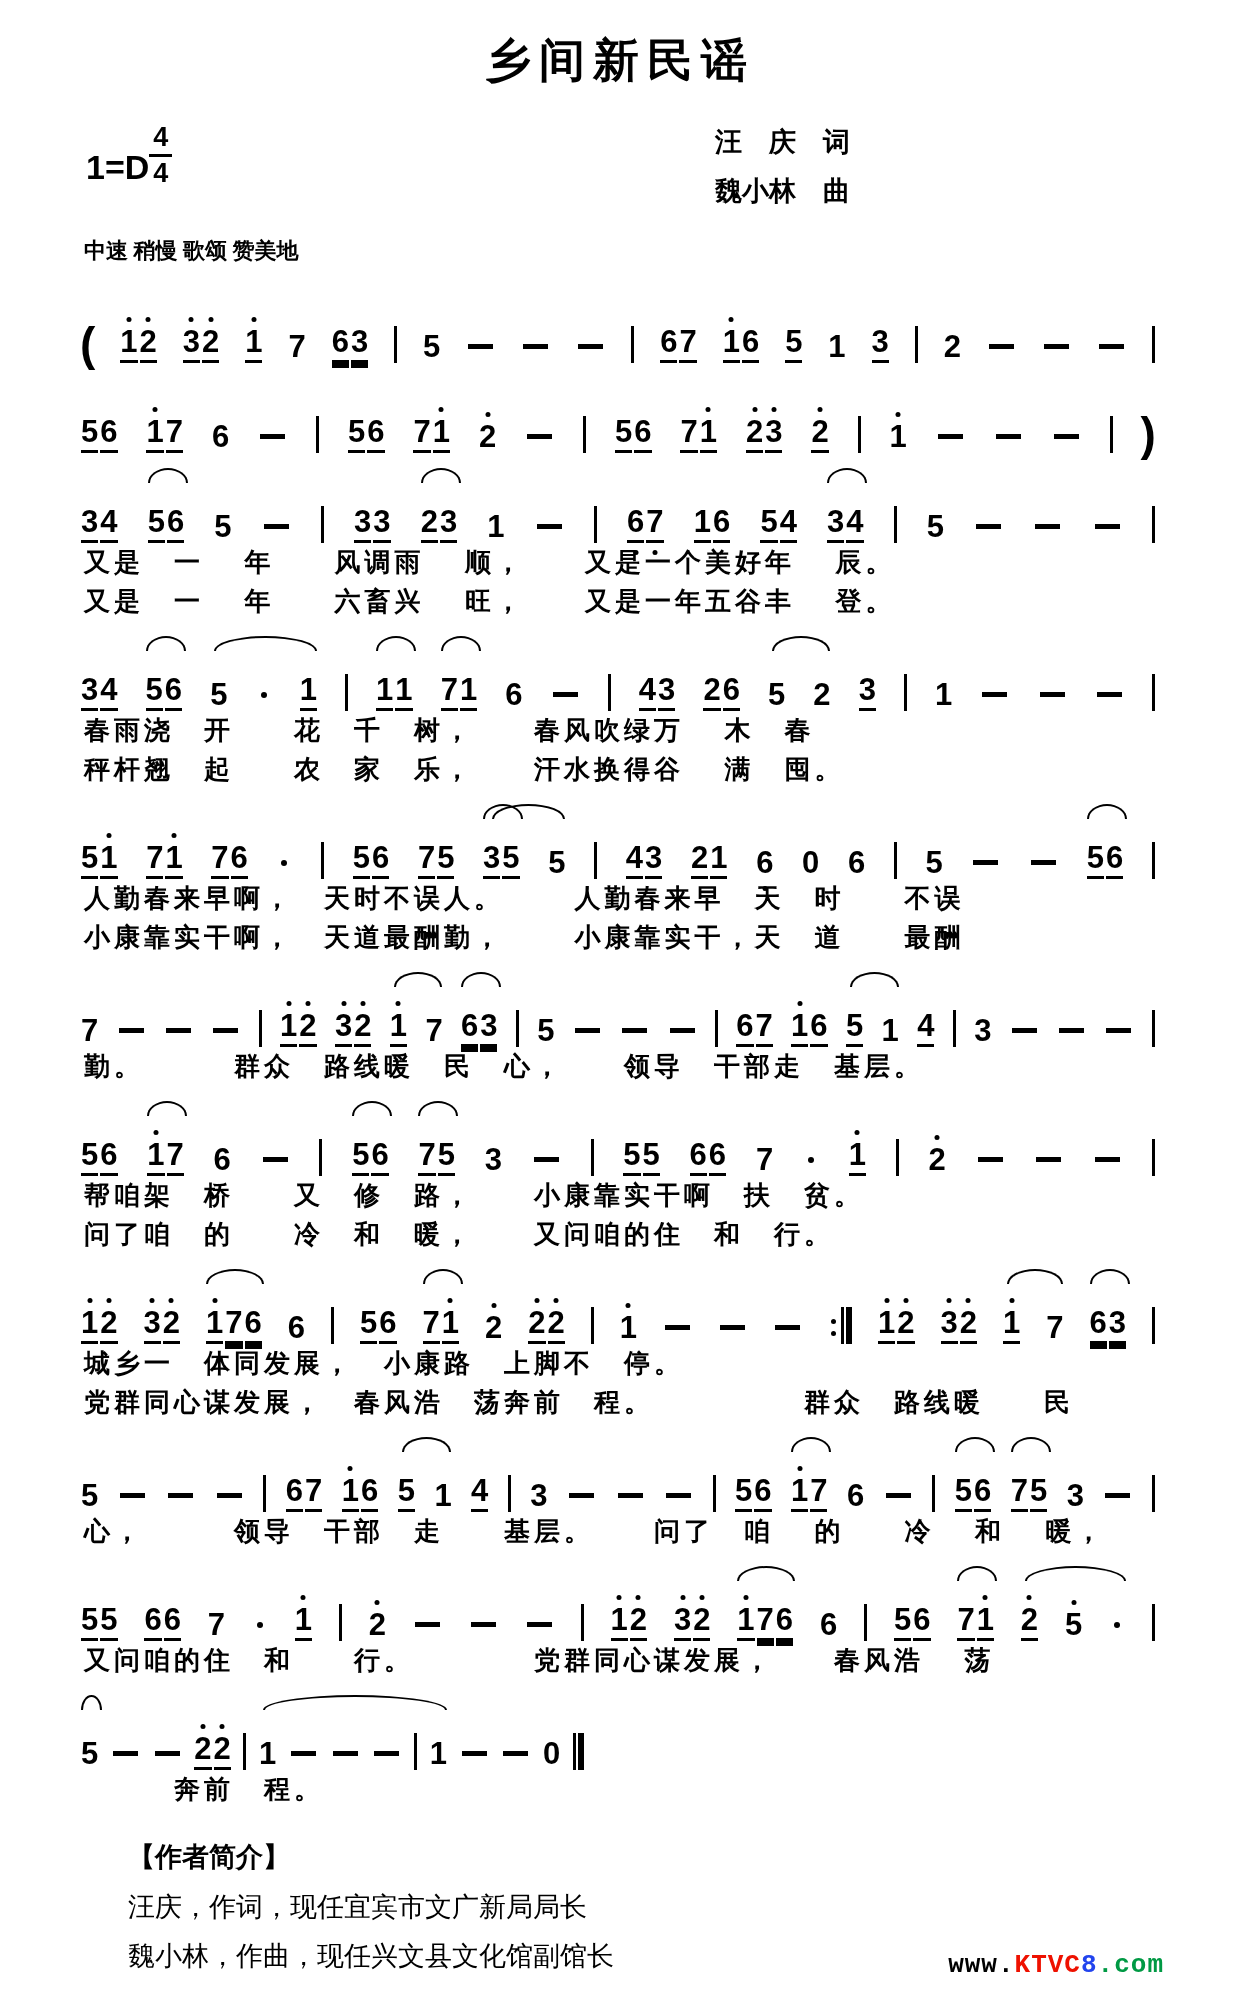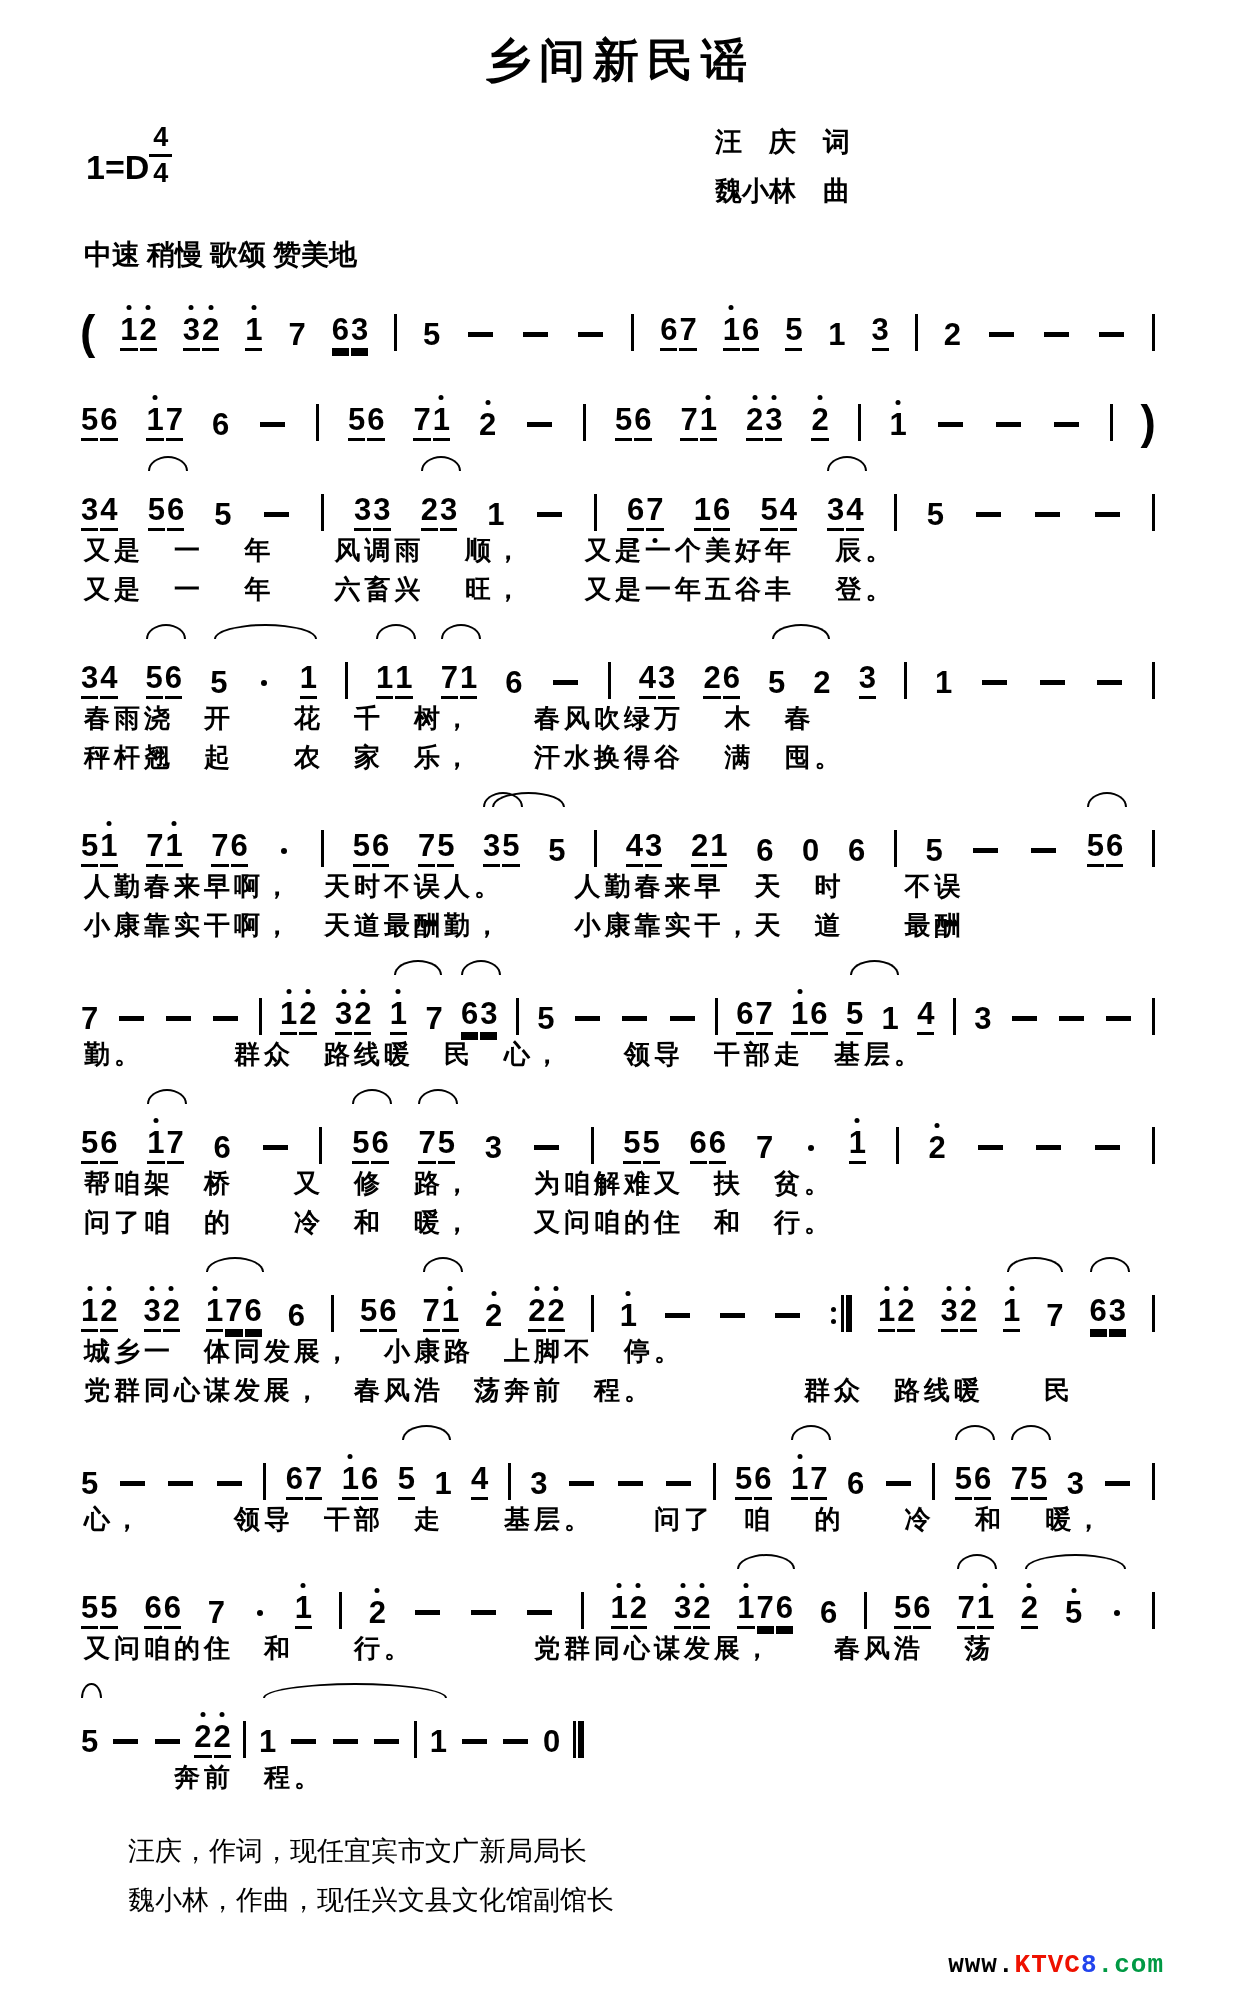--- a/index.html
+++ b/index.html
@@ -8,21 +8,21 @@
   .title{padding-top:30px;text-align:center;font-size:46px;font-weight:900;letter-spacing:8px;
          font-family:"Liberation Serif",serif;}
   .meta{position:relative;height:118px;margin:26px 84px 0 84px;}
   .keysig{position:absolute;left:2px;top:6px;display:flex;align-items:flex-end;gap:0;
           font-size:34px;font-weight:bold;}
   .frac{display:inline-flex;flex-direction:column;align-items:center;line-height:1;font-size:27px;font-weight:bold;}
   .frac .ft{border-bottom:3px solid #000;padding:0 4px 3px;}
   .frac .fb{padding-top:3px;}
   .authors{position:absolute;right:306px;top:0;text-align:left;font-size:27px;font-weight:bold;line-height:1.8;
            font-family:"Liberation Serif",serif;}
-  .tempo{margin:0 84px 0;font-size:28px;font-weight:bold;font-family:"Liberation Serif",serif;}
+  .tempo{margin:0 84px 20px;font-size:22px;font-weight:bold;font-family:"Liberation Serif",serif;}
   .score{margin:0 84px 0 80px;}
   .sys{margin-bottom:13px;}
   .mline{position:relative;display:flex;justify-content:space-between;align-items:flex-end;
          padding-top:19px;min-height:58px;}
   .mline.narrow{width:505px;}
   .cell{display:inline-flex;align-items:flex-end;}
   .note{position:relative;display:inline-block;padding:0 1px;}
   .num{display:inline-block;font-size:31px;font-weight:bold;line-height:33px;}
   .u1 .num{border-bottom:3px solid #000;padding-bottom:2px;}
   .u2 .num{border-bottom:3px solid #000;padding-bottom:2px;box-shadow:0 5px 0 #000;}
@@ -623,21 +623,21 @@
           <span class="cell">
             <span class="dash"></span>
           </span>
           <span class="cell">
             <span class="bar"></span>
           </span>
           <div class="arc" style="left: 67px; width: 36.05px;"></div>
           <div class="arc" style="left: 272px; width: 36.05px;"></div>
           <div class="arc" style="left: 338px; width: 36.05px;"></div>
         </div>
-        <div class="lyric">帮咱架　桥　　又　修　路，　　为咱解难又　扶　贫。</div>
+        <div class="lyric">帮咱架　桥　　又　修　路，　　小康靠实干啊　扶　贫。</div>
         <div class="lyric">问了咱　的　　冷　和　暖，　　又问咱的住　和　行。</div>
       </div>
       <div class="sys">
         <div class="mline">
           <span class="cell">
             <span class="note u1"><span class="num">1</span><span class="dotA"></span></span>
             <span class="note u1"><span class="num">2</span><span class="dotA"></span></span>
           </span>
           <span class="cell">
             <span class="note u1"><span class="num">3</span><span class="dotA"></span></span>
@@ -950,20 +950,21 @@
             </span>
           </span>
           <div class="arc" style="left: 1px; width: 17.05px;"></div>
           <div class="arc" style="left: 182.75px; width: 180.5px;"></div>
         </div>
         <div class="lyric">　　　奔前　程。</div>
       </div>
     </div>
 
   <div class="footer">
+    <div class="fh">【作者简介】</div>
     <div class="fl">汪庆，作词，现任宜宾市文广新局局长</div>
     <div class="fl">魏小林，作曲，现任兴文县文化馆副馆长</div>
   </div>
 
   <div class="watermark">
     <span style="color: rgb(0, 0, 0);">www.</span><span style="color: rgb(238, 17, 0);">KTVC</span><span style="color: rgb(34, 68, 238);">8</span><span style="color: rgb(0, 153, 68);">.com</span>
   </div>
 </div>
 
 </body></html>

